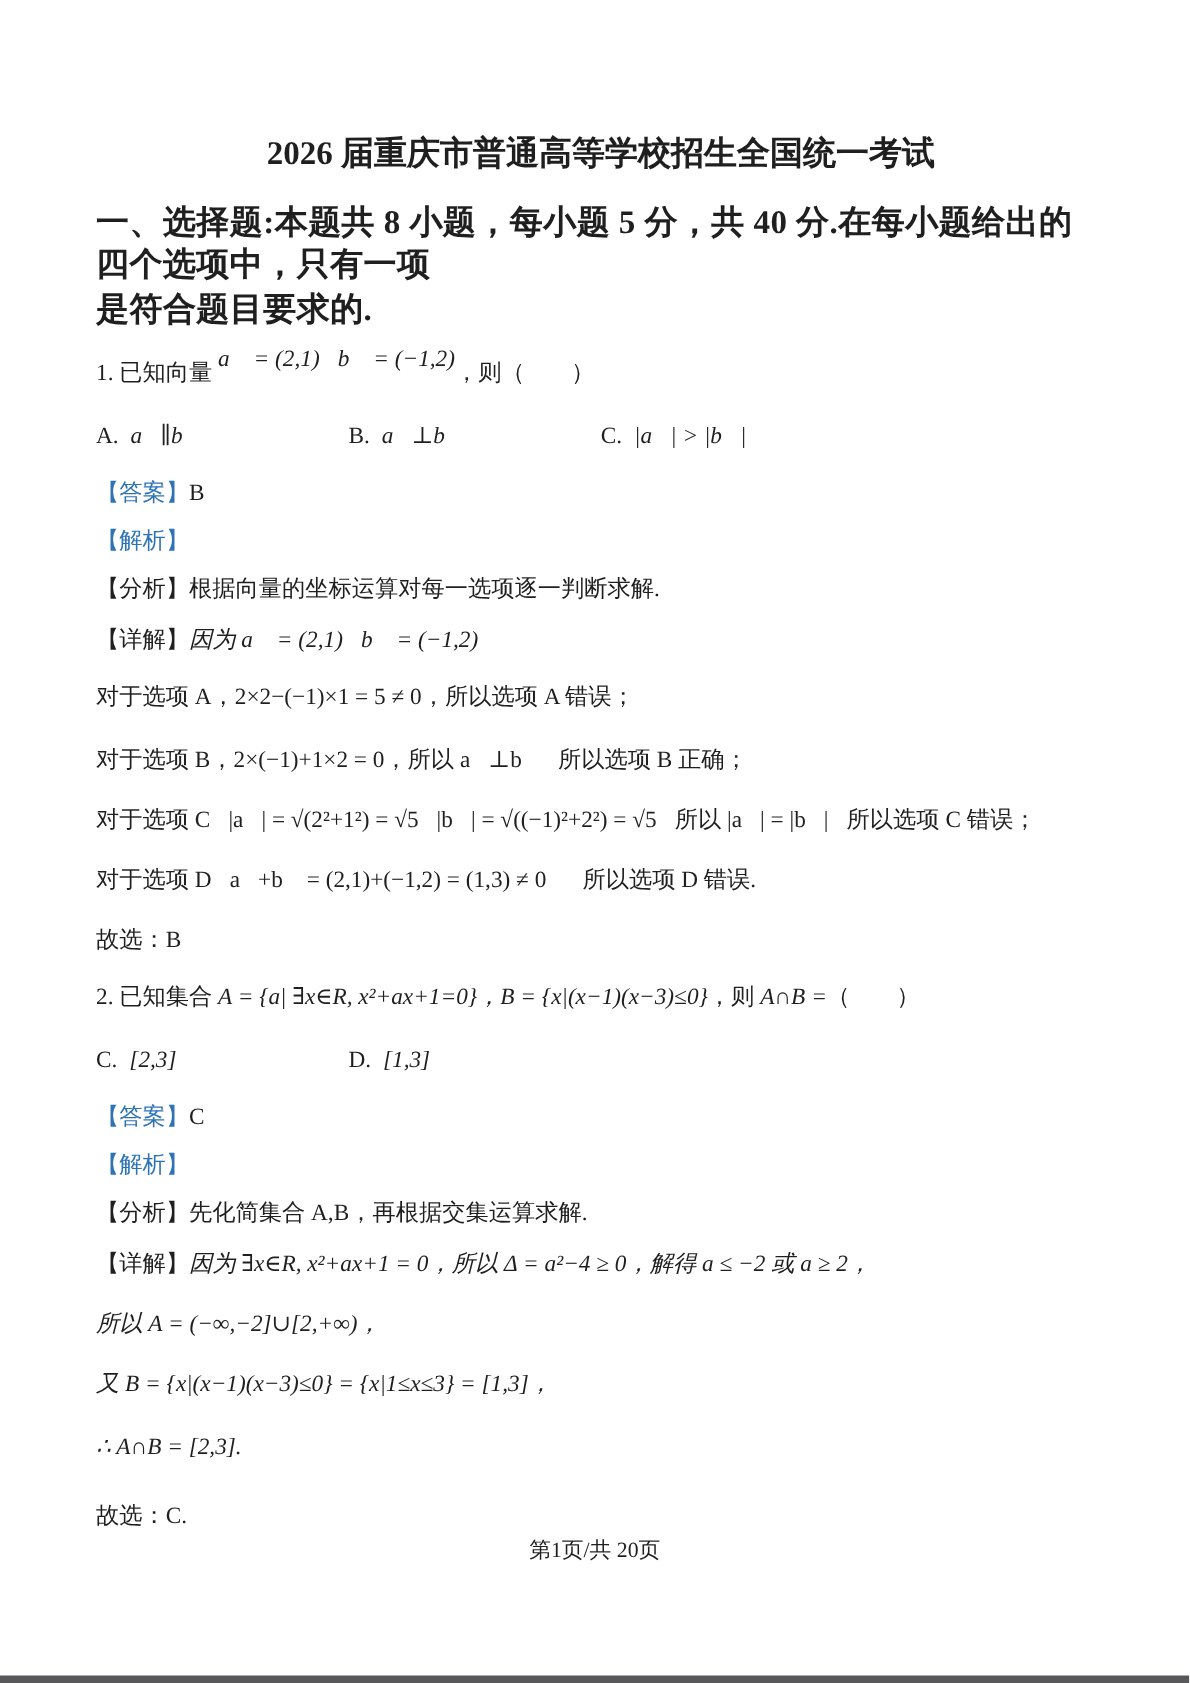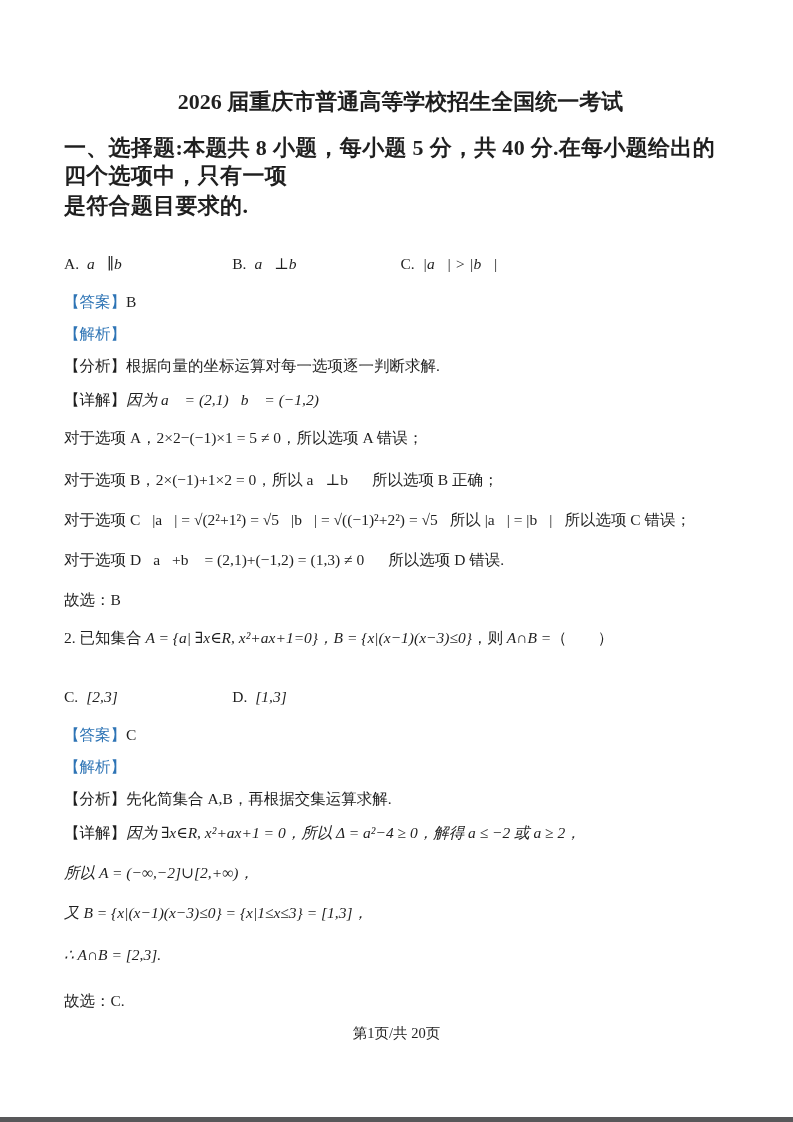--- a/index.html
+++ b/index.html
@@ -30,21 +30,21 @@
     margin: 18px 0 0 0;
     letter-spacing: 0.3px;
   }
   p { margin: 0; }
   .stem { margin-top: 14px; line-height: 30px; }
   .math {
     font-family: "Liberation Serif", "DejaVu Serif", serif;
     font-style: italic;
   }
   .raised { position: relative; top: -9px; display: inline-block; }
-  .opts { display: flex; margin-top: 29px; line-height: 30px; }
+  .opts { display: flex; margin-top: 12px; line-height: 30px; }
   .opt { width: 25%; }
   .opt .label { margin-right: 8px; font-style: normal; }
   .ans-line { margin-top: 12px; line-height: 22px; }
   .blue { color: var(--label-blue, #2e74b5); }
   .gap10 { margin-top: 10px; }
   .gap8  { margin-top: 8px; }
   .gap12 { margin-top: 12px; }
   .gap14 { margin-top: 14px; font-family: Liberation Serif, serif; }
   .gap20 { margin-top: 20px; }
   .body-line { line-height: 30px; }
@@ -67,20 +67,21 @@
 </head>
 <body style="--label-blue: #2e74b5; color: rgb(31, 31, 31);">
 
 <div class="page">
 
   <p class="title">2026 届重庆市普通高等学校招生全国统一考试</p>
 
   <p class="section-head">一、选择题:本题共 8 小题，每小题 5 分，共 40 分.在每小题给出的四个选项中，只有一项</p>
   <p class="section-head" style="margin-top:2px;">是符合题目要求的.</p>
 
+  <p class="stem"><span>1. 已知向量</span> <span class="math raised">a⃗ = (2,1)，b⃗ = (−1,2)</span><span>，则（　　）</span></p>
 
   <div class="opts">
     <div class="opt"><span class="label">A.</span><span class="math">a⃗∥b⃗</span></div>
     <div class="opt"><span class="label">B.</span><span class="math">a⃗⊥b⃗</span></div>
     <div class="opt"><span class="label">C.</span><span class="math">|a⃗| &gt; |b⃗|</span></div>
   </div>
 
   <p class="ans-line"><span class="blue">【答案】</span><span>B</span></p>
   <p class="ans-line gap10 short-line"><span class="blue">【解析】</span></p>
   <p class="short-line gap8" style="margin-top:10px;"><span>【分析】</span><span>根据向量的坐标运算对每一选项逐一判断求解.</span></p>

